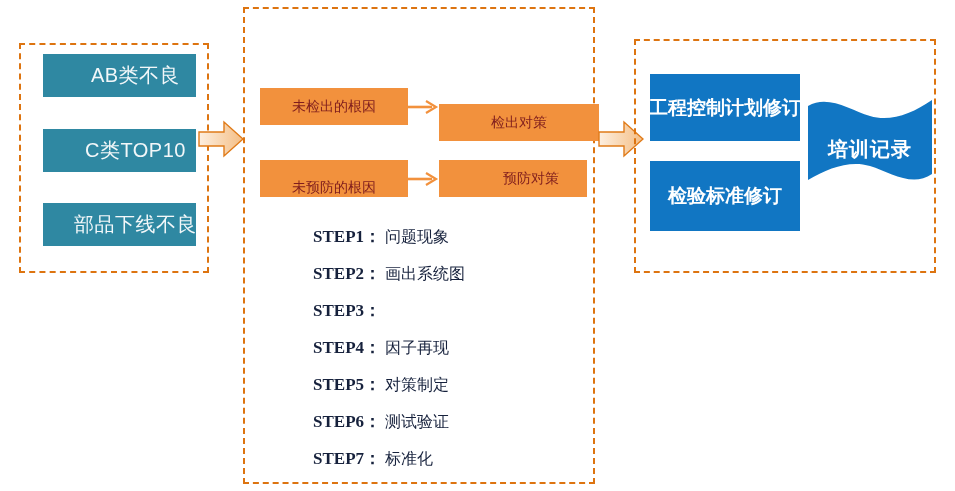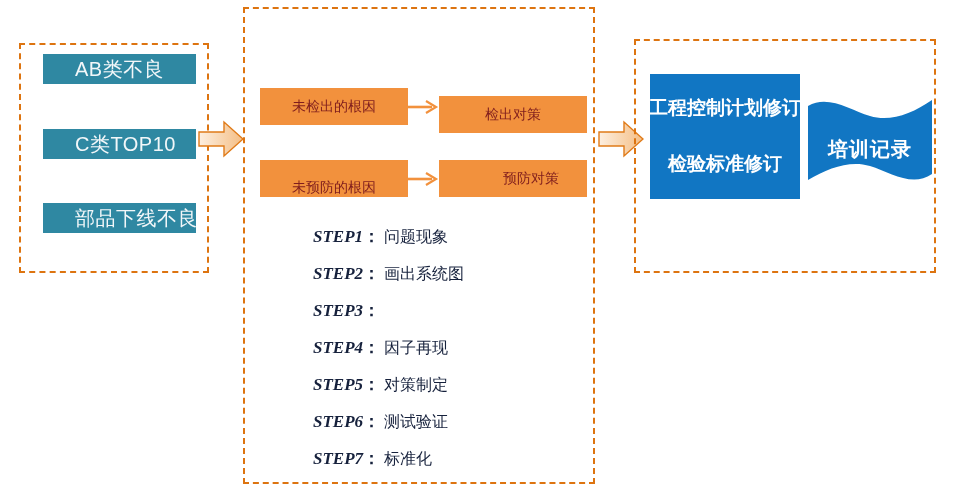--- a/index.html
+++ b/index.html
@@ -34,47 +34,48 @@
   #panel-outputs  { left: 634px; top: 39px;  width: 302px; height: 234px; }
 
   
   .teal-box {
     position: absolute;
     box-sizing: border-box;
     background: #2F88A2;
     color: #F2F7F9;
     display: flex;
     align-items: center;
+    justify-content: center;
     font-size: 20px;
     letter-spacing: 0.5px;
     white-space: nowrap;
     left: 43px;
     width: 153px;
-    height: 30px;
+    height: 43px;
     padding-left: 32px;
   }
   #box-ab   { top: 54px; }
   #box-ctop { top: 129px; }
   #box-part { top: 203px; }
 
   
   .orange-box {
     position: absolute;
     box-sizing: border-box;
     background: #F2913D;
     color: #7f1d1d;
     display: flex;
     align-items: center;
     justify-content: center;
     font-size: 14px;
     white-space: nowrap;
     height: 37px;
   }
   #box-cause-detect  { left: 260px; top: 88px;  width: 148px; }
-  #box-plan-detect   { left: 439px; top: 96px;  width: 148px; }
+  #box-plan-detect   { left: 439px; top: 104px;  width: 160px; }
   #box-cause-prevent { left: 260px; top: 160px; width: 148px; align-items: flex-end; }
   #box-plan-prevent  { left: 439px; top: 160px; width: 148px; padding-left: 36px; }
 
   
   .mini-arrow {
     position: absolute;
     width: 34px;
     height: 18px;
     left: 405px;
   }
@@ -93,21 +94,20 @@
     align-items: baseline;
     height: 37px;
     font-family: "Liberation Serif", serif;
     color: #16213C;
   }
   .step-key {
     font-size: 17px;
     font-weight: bold;
     font-family: "Liberation Serif", serif;
     white-space: nowrap;
-    font-style: italic;
   }
   .step-colon {
     font-size: 17px;
     font-weight: bold;
     padding-right: 4px;
   }
   .step-val {
     font-size: 16px;
     font-family: "Liberation Serif", serif;
     white-space: nowrap;
@@ -124,21 +124,21 @@
     align-items: center;
     justify-content: center;
     font-size: 19px;
     font-weight: bold;
     line-height: 1.25;
     white-space: nowrap;
     left: 650px;
     width: 150px;
   }
   #box-eng-ctrl  { top: 74px;  height: 67px; }
-  #box-insp-std  { top: 129px; height: 70px; }
+  #box-insp-std  { top: 161px; height: 70px; }
 
   
   #ribbon {
     position: absolute;
     left: 806px;
     top: 96px;
     width: 128px;
     height: 90px;
   }
   #ribbon-label {

